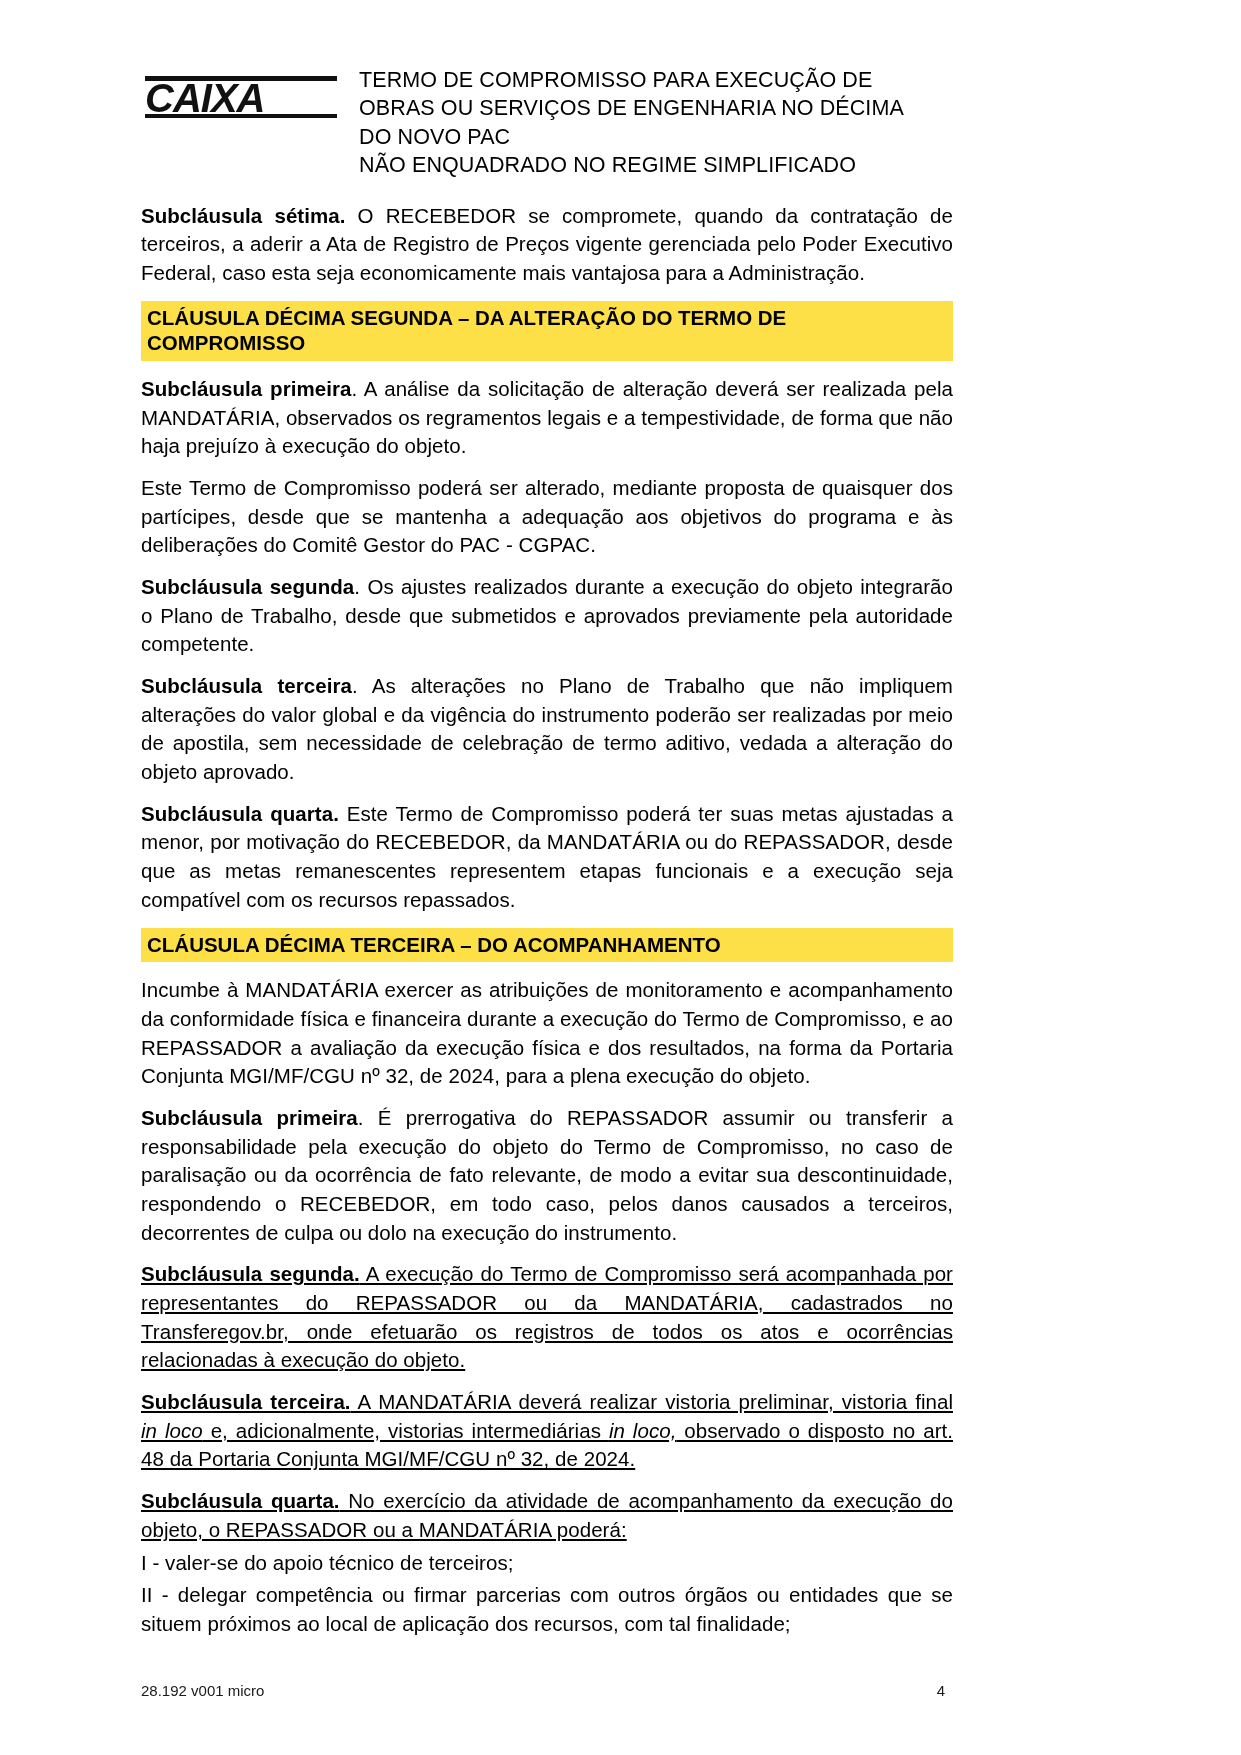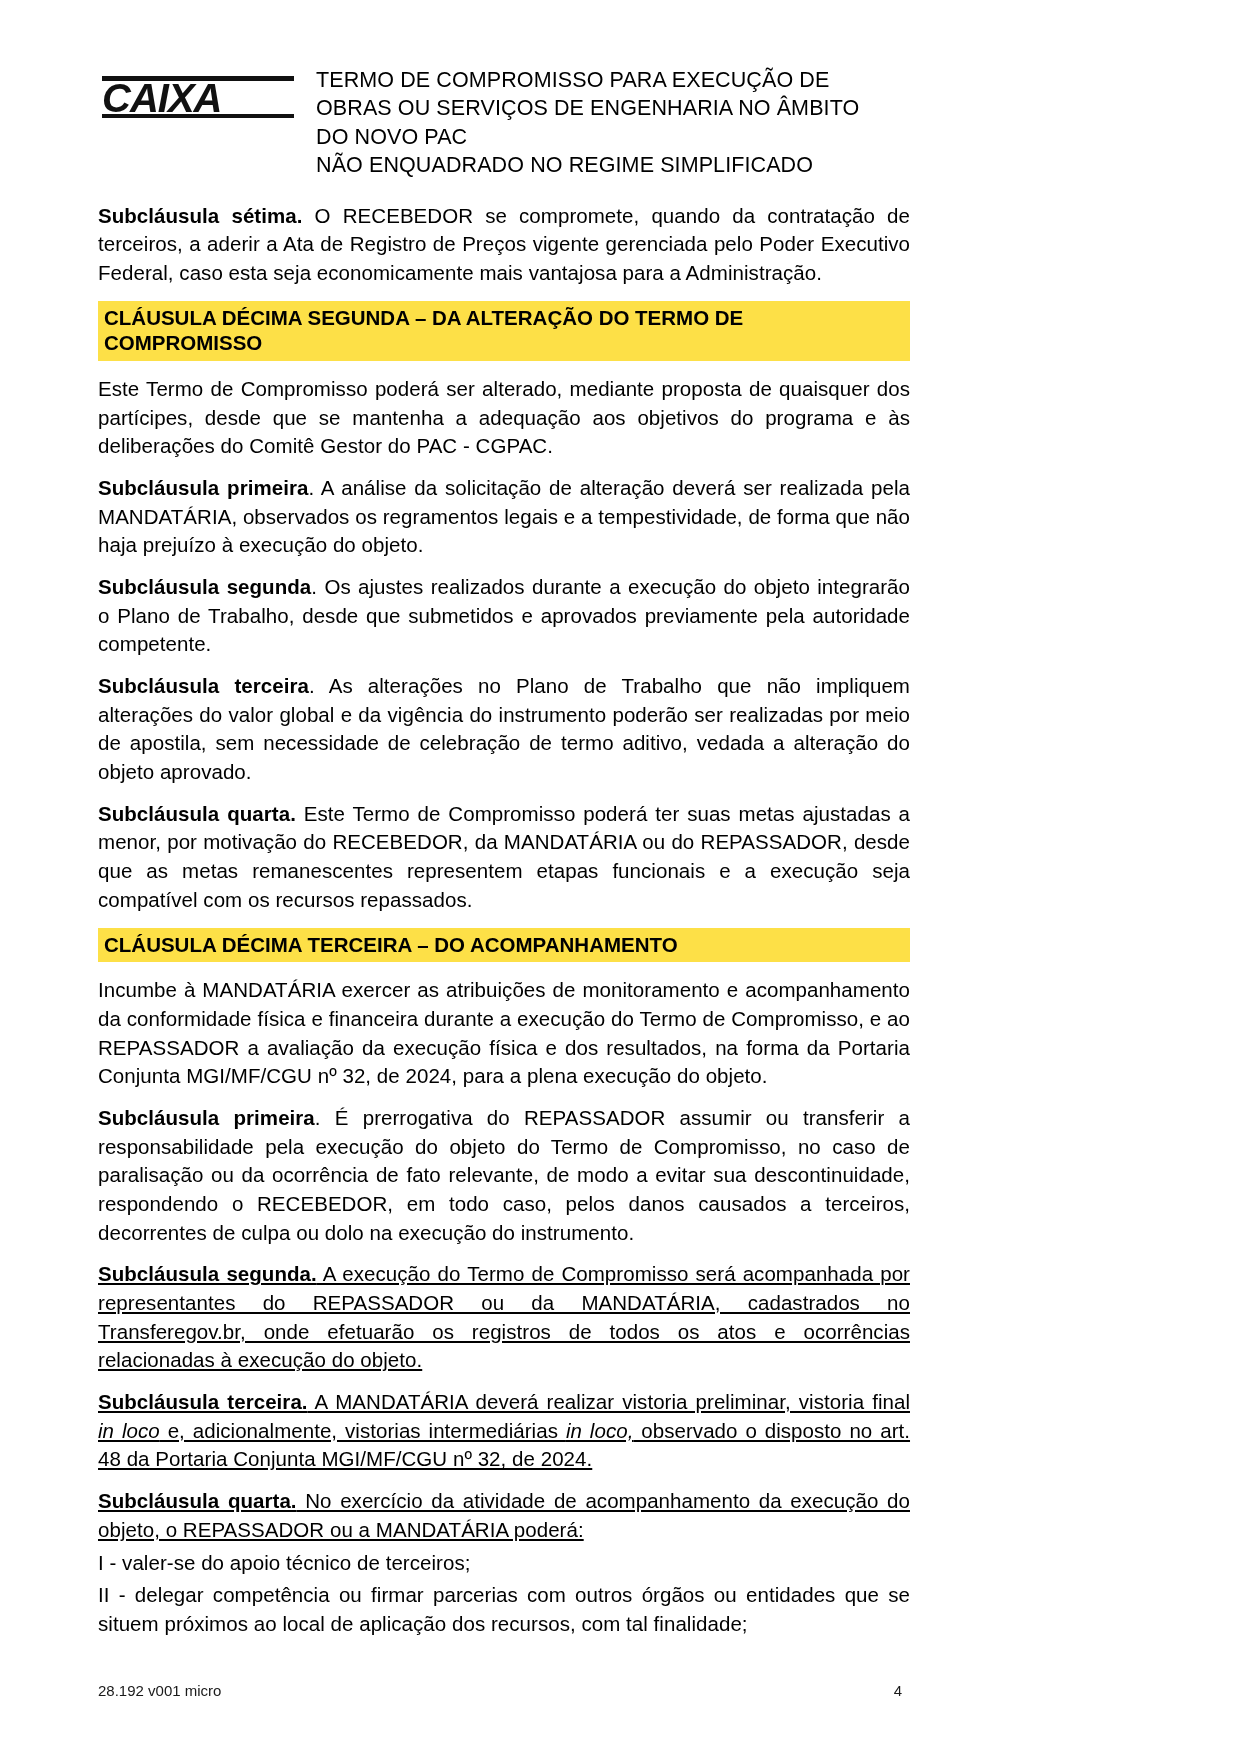--- a/index.html
+++ b/index.html
@@ -12,20 +12,21 @@
     color: #000000;
   }
   .page {
     width: 998px;
     height: 1755px;
     box-sizing: border-box;
     padding: 60px 88px 40px 98px;
     position: relative;
     background: #ffffff;
     overflow: hidden;
+    margin-left: 43px;
   }
   
   .doc-header {
     display: flex;
     align-items: flex-start;
     gap: 18px;
     margin-bottom: 22px;
   }
   .logo {
     width: 200px;
@@ -86,39 +87,39 @@
       <svg viewBox="0 0 200 46" width="200" height="46" aria-hidden="true">
         <g fill="#111111">
           <path d="M4 4 h192 v5 H4 z"></path>
           <text x="4" y="40" font-family="'Liberation Sans', sans-serif" font-size="40" font-weight="bold" font-style="italic" letter-spacing="-1">CAIXA</text>
           <path d="M4 42 h192 v4 H4 z"></path>
         </g>
       </svg>
     </div>
     <div class="header-title">
       <div>TERMO DE COMPROMISSO PARA EXECUÇÃO DE</div>
-      <div>OBRAS OU SERVIÇOS DE ENGENHARIA NO ÂMBITO</div>
+      <div>OBRAS OU SERVIÇOS DE ENGENHARIA NO DÉCIMA</div>
       <div>DO NOVO PAC</div>
       <div>NÃO ENQUADRADO NO REGIME SIMPLIFICADO</div>
     </div>
   </div>
 
   <div class="body-text">
 
     <p class="para">
       <span class="lead">Subcláusula sétima.</span><span> O RECEBEDOR se compromete, quando da contratação de terceiros, a aderir a Ata de Registro de Preços vigente gerenciada pelo Poder Executivo Federal, caso esta seja economicamente mais vantajosa para a Administração.</span>
     </p>
 
     <div class="clause-heading">CLÁUSULA DÉCIMA SEGUNDA – DA ALTERAÇÃO DO TERMO DE COMPROMISSO</div>
 
-    <p class="para">Este Termo de Compromisso poderá ser alterado, mediante proposta de quaisquer dos partícipes, desde que se mantenha a adequação aos objetivos do programa e às deliberações do Comitê Gestor do PAC - CGPAC.</p>
-
     <p class="para">
       <span class="lead">Subcláusula primeira</span><span>. A análise da solicitação de alteração deverá ser realizada pela MANDATÁRIA, observados os regramentos legais e a tempestividade, de forma que não haja prejuízo à execução do objeto.</span>
     </p>
+
+    <p class="para">Este Termo de Compromisso poderá ser alterado, mediante proposta de quaisquer dos partícipes, desde que se mantenha a adequação aos objetivos do programa e às deliberações do Comitê Gestor do PAC - CGPAC.</p>
 
     <p class="para">
       <span class="lead">Subcláusula segunda</span><span>. Os ajustes realizados durante a execução do objeto integrarão o Plano de Trabalho, desde que submetidos e aprovados previamente pela autoridade competente.</span>
     </p>
 
     <p class="para">
       <span class="lead">Subcláusula terceira</span><span>. As alterações no Plano de Trabalho que não impliquem alterações do valor global e da vigência do instrumento poderão ser realizadas por meio de apostila, sem necessidade de celebração de termo aditivo, vedada a alteração do objeto aprovado.</span>
     </p>
 
     <p class="para">

